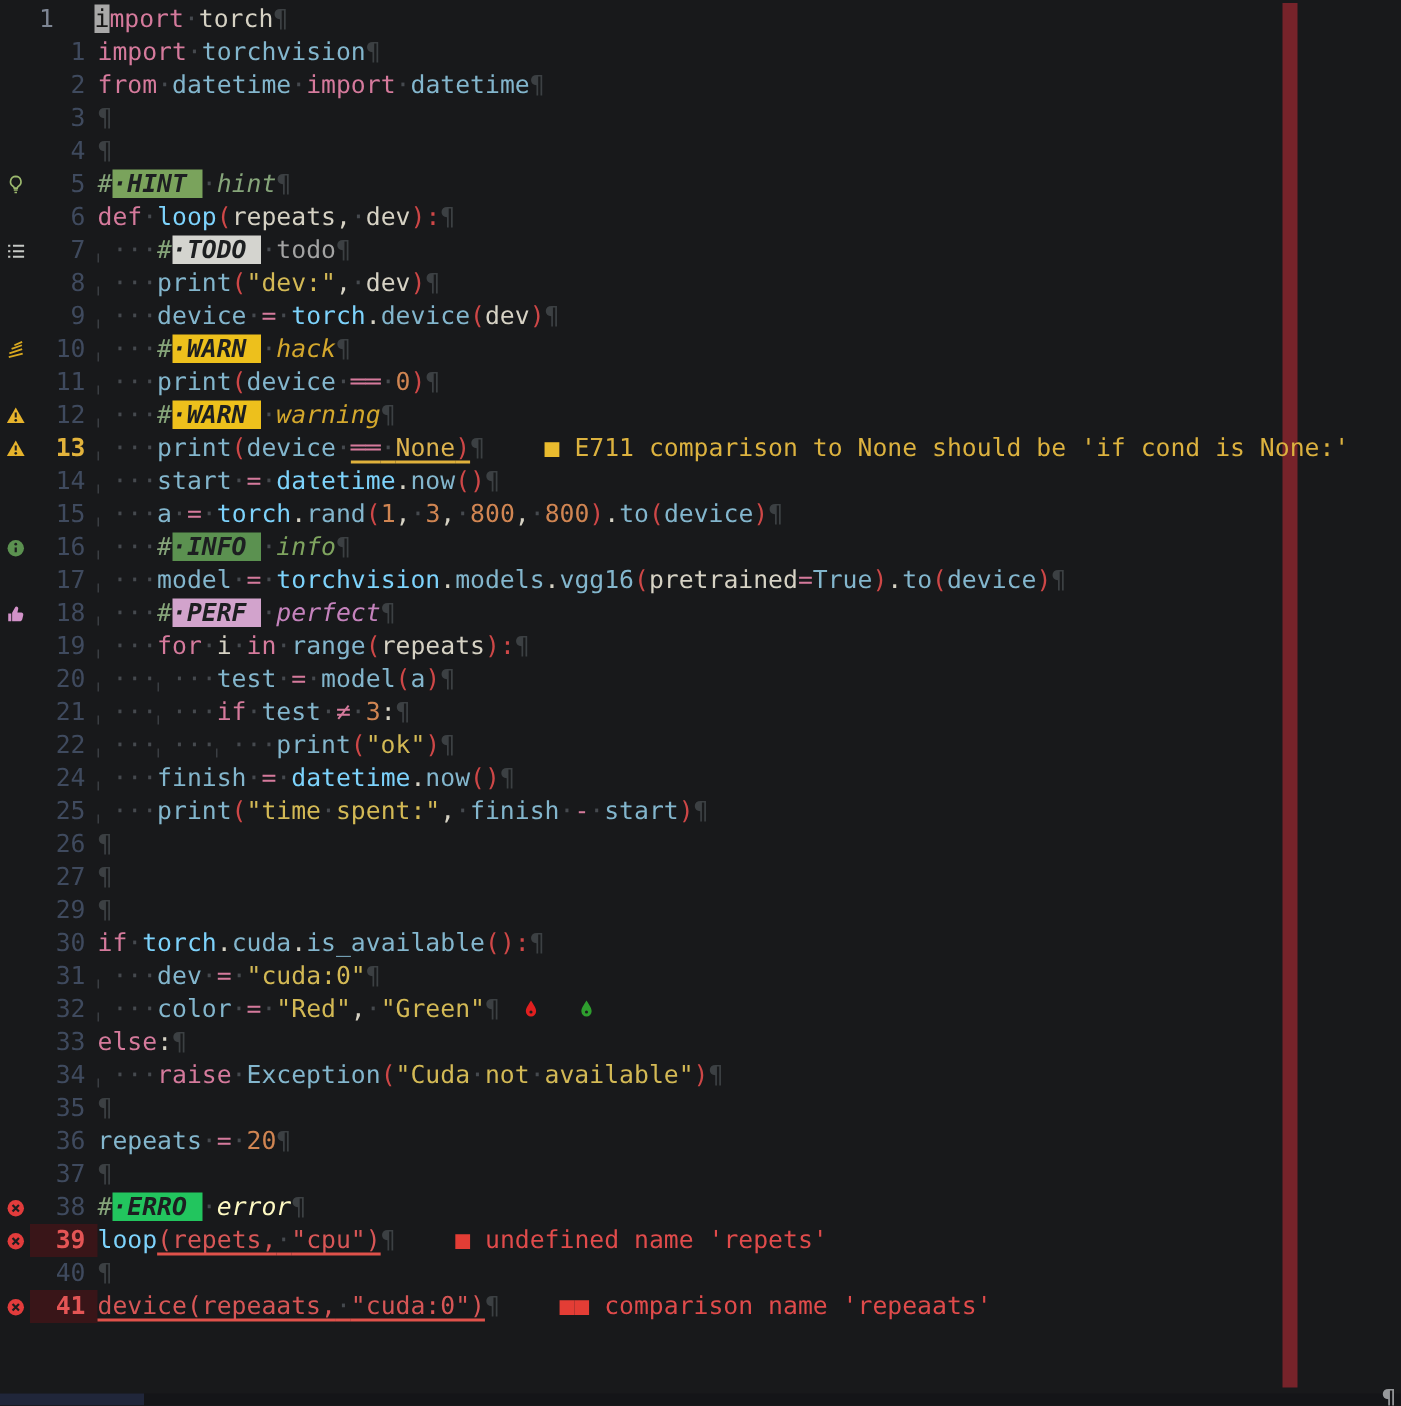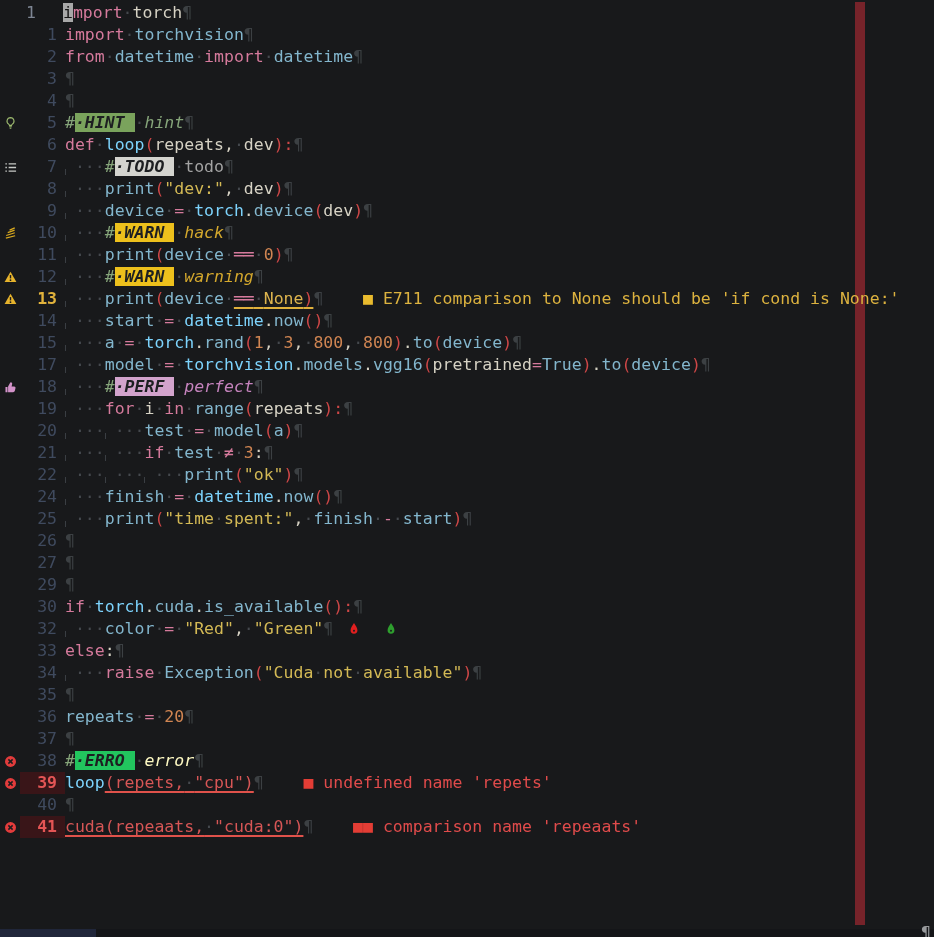--- a/index.html
+++ b/index.html
@@ -188,20 +188,31 @@
       <span class="sign "></span>
       <span class="ln ">14</span>
       <span class="codeseg"><span class="g"></span><span class="ws">···</span><span class="b">start</span><span class="ws">·</span><span class="k">=</span><span class="ws">·</span><span class="m">datetime</span><span class="w">.</span><span class="b">now</span><span class="r">()</span><span class="p">¶</span></span>
     </div>
     <div class="line">
       <span class="sign "></span>
       <span class="ln ">15</span>
       <span class="codeseg"><span class="g"></span><span class="ws">···</span><span class="b">a</span><span class="ws">·</span><span class="k">=</span><span class="ws">·</span><span class="m">torch</span><span class="w">.</span><span class="b">rand</span><span class="r">(</span><span class="n">1</span><span class="w">,</span><span class="ws">·</span><span class="n">3</span><span class="w">,</span><span class="ws">·</span><span class="n">800</span><span class="w">,</span><span class="ws">·</span><span class="n">800</span><span class="r">)</span><span class="w">.</span><span class="b">to</span><span class="r">(</span><span class="b">device</span><span class="r">)</span><span class="p">¶</span></span>
     </div>
     <div class="line">
+      <span class="sign sg-info">
+        <svg width="13" height="13" viewBox="0 0 14 14">
+          <circle cx="7" cy="7" r="5.9" fill="currentColor"></circle>
+          <path d="M7 6.4v3.4" stroke="#1c1d1f" stroke-width="1.6"></path>
+          <circle cx="7" cy="4.1" r="1" fill="#1c1d1f"></circle>
+        </svg>
+      </span>
+      <span class="ln ">16</span>
+      <span class="codeseg"><span class="g"></span><span class="ws">···</span><span class="c">#</span><span class="pInfo">·INFO </span><span class="ws">·</span><span class="aInfo">info</span><span class="p">¶</span></span>
+    </div>
+    <div class="line">
       <span class="sign "></span>
       <span class="ln ">17</span>
       <span class="codeseg"><span class="g"></span><span class="ws">···</span><span class="b">model</span><span class="ws">·</span><span class="k">=</span><span class="ws">·</span><span class="m">torchvision</span><span class="w">.</span><span class="b">models</span><span class="w">.</span><span class="b">vgg16</span><span class="r">(</span><span class="w">pretrained</span><span class="k">=</span><span class="b">True</span><span class="r">)</span><span class="w">.</span><span class="b">to</span><span class="r">(</span><span class="b">device</span><span class="r">)</span><span class="p">¶</span></span>
     </div>
     <div class="line">
       <span class="sign sg-pink">
         <svg width="13" height="13" viewBox="0 0 14 14">
           <path d="M1.6 6.5h2.2V12H1.6z M4.4 12h5.4c.9 0 1.7-.6 1.9-1.5l.7-2.9c.2-.9-.5-1.8-1.4-1.8H8.2l.6-2.7C9 2.2 8.3 1.4 7.4 1.4c-.3 0-.6.2-.8.5L4.4 6z" fill="currentColor"></path>
         </svg>
       </span>
@@ -250,20 +261,25 @@
     </div>
     <div class="line">
       <span class="sign "></span>
       <span class="ln ">29</span>
       <span class="codeseg"><span class="p">¶</span></span>
     </div>
     <div class="line">
       <span class="sign "></span>
       <span class="ln ">30</span>
       <span class="codeseg"><span class="k">if</span><span class="ws">·</span><span class="m">torch</span><span class="w">.</span><span class="b">cuda</span><span class="w">.</span><span class="b">is_available</span><span class="r">():</span><span class="p">¶</span></span>
+    </div>
+    <div class="line">
+      <span class="sign "></span>
+      <span class="ln ">31</span>
+      <span class="codeseg"><span class="g"></span><span class="ws">···</span><span class="b">dev</span><span class="ws">·</span><span class="k">=</span><span class="ws">·</span><span class="s">"cuda:0"</span><span class="p">¶</span></span>
     </div>
     <div class="line">
       <span class="sign "></span>
       <span class="ln ">32</span>
       <span class="codeseg"><span class="g"></span><span class="ws">···</span><span class="b">color</span><span class="ws">·</span><span class="k">=</span><span class="ws">·</span><span class="s">"Red"</span><span class="w">,</span><span class="ws">·</span><span class="s">"Green"</span><span class="p">¶</span><span class="sp1"></span><span class="dropr"><svg width="12" height="14" viewBox="0 0 14 16">
             <path d="M7 1C5 4.4 3 6.8 3 9.4a4 4 0 0 0 8 0C11 6.8 9 4.4 7 1z" fill="currentColor"></path>
             <circle cx="7" cy="10" r="1.2" fill="#1c1d1f"></circle>
           </svg></span><span class="sp2"></span><span class="dropg"><svg width="12" height="14" viewBox="0 0 14 16">
             <path d="M7 1C5 4.4 3 6.8 3 9.4a4 4 0 0 0 8 0C11 6.8 9 4.4 7 1z" fill="currentColor"></path>
             <circle cx="7" cy="10" r="1.2" fill="#1c1d1f"></circle>
@@ -320,19 +336,19 @@
       <span class="codeseg"><span class="p">¶</span></span>
     </div>
     <div class="line">
       <span class="sign sg-red">
         <svg width="13" height="13" viewBox="0 0 14 14">
           <circle cx="7" cy="7" r="5.9" fill="currentColor"></circle>
           <path d="M4.7 4.7l4.6 4.6M9.3 4.7L4.7 9.3" stroke="#1c1d1f" stroke-width="1.6"></path>
         </svg>
       </span>
       <span class="ln errn">41</span>
-      <span class="codeseg"><span class="e ue">cuda(repeaats,</span><span class="ws ue">·</span><span class="e ue">"cuda:0")</span><span class="p">¶</span><span class="sp"></span><span class="sqe">■■</span><span class="de"> comparison name 'repeaats'</span></span>
+      <span class="codeseg"><span class="e ue">device(repeaats,</span><span class="ws ue">·</span><span class="e ue">"cuda:0")</span><span class="p">¶</span><span class="sp"></span><span class="sqe">■■</span><span class="de"> comparison name 'repeaats'</span></span>
     </div>
   </div>
 <div id="statusline">
   <div class="mode"></div>
   <span class="pbr">¶</span>
 </div>
 
 </body></html>

